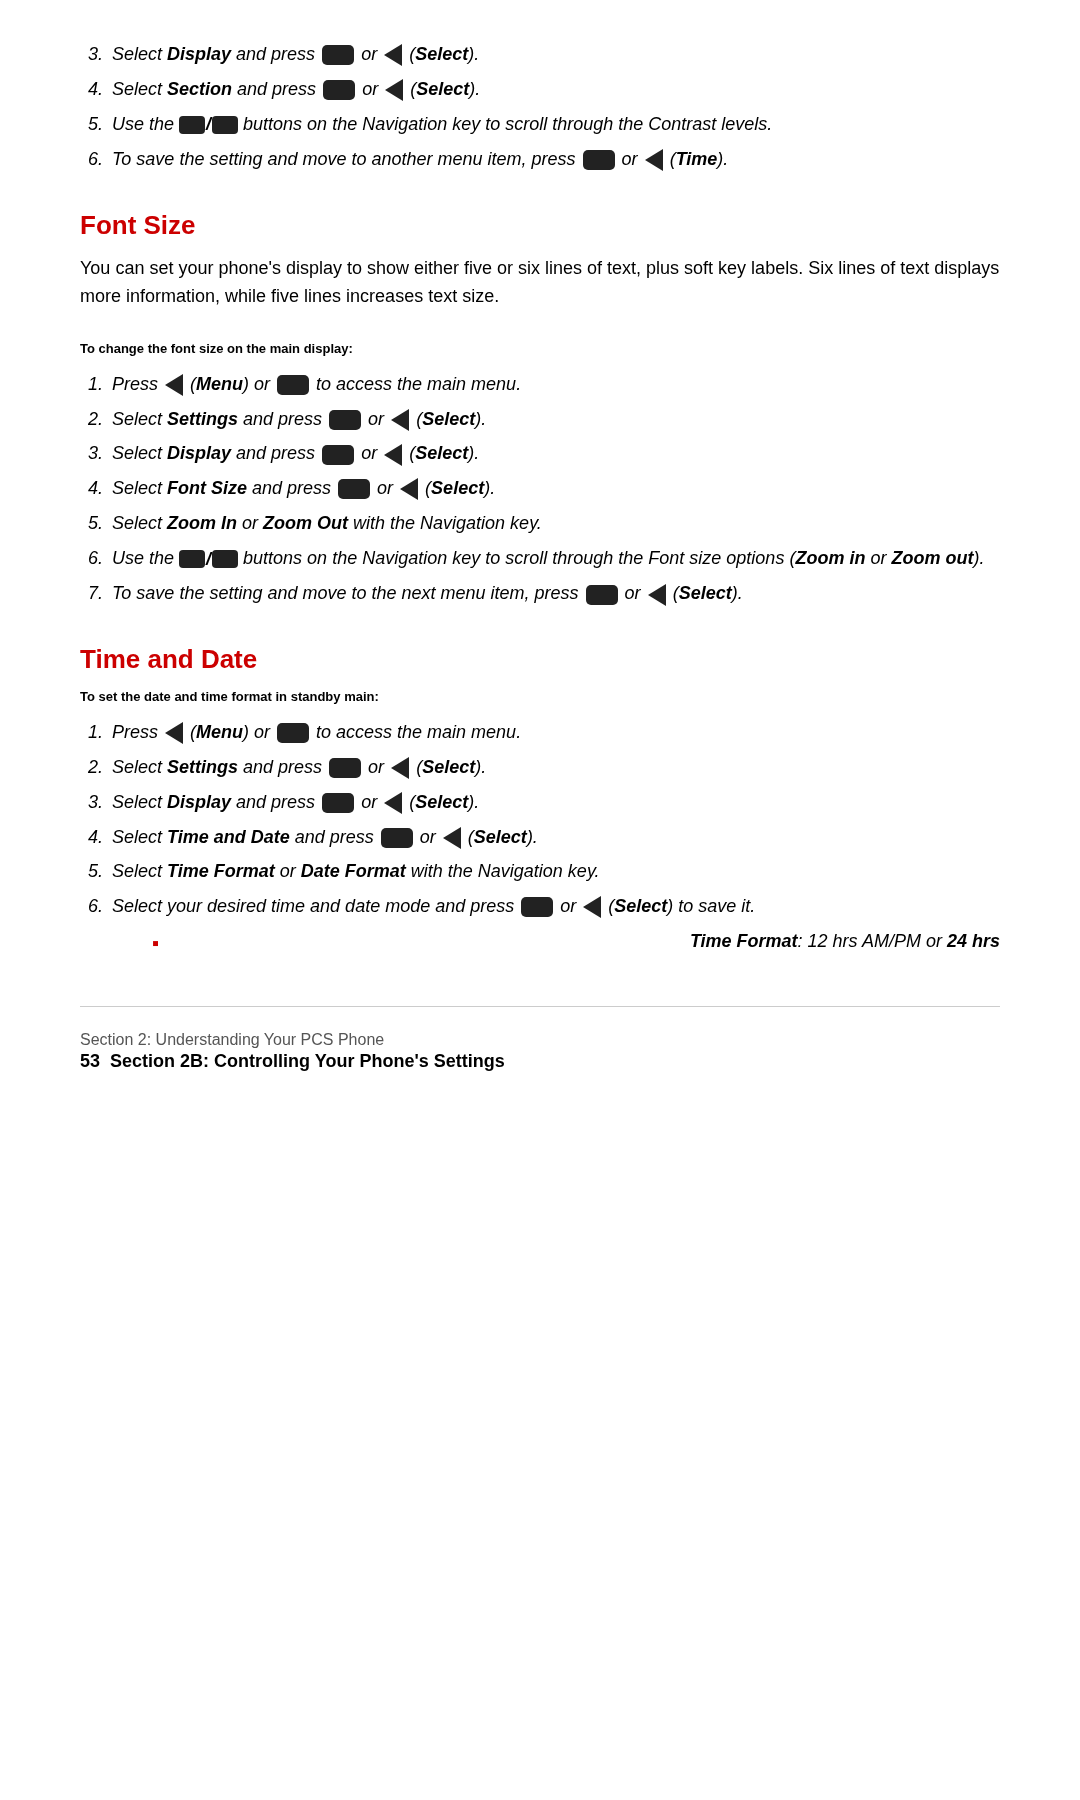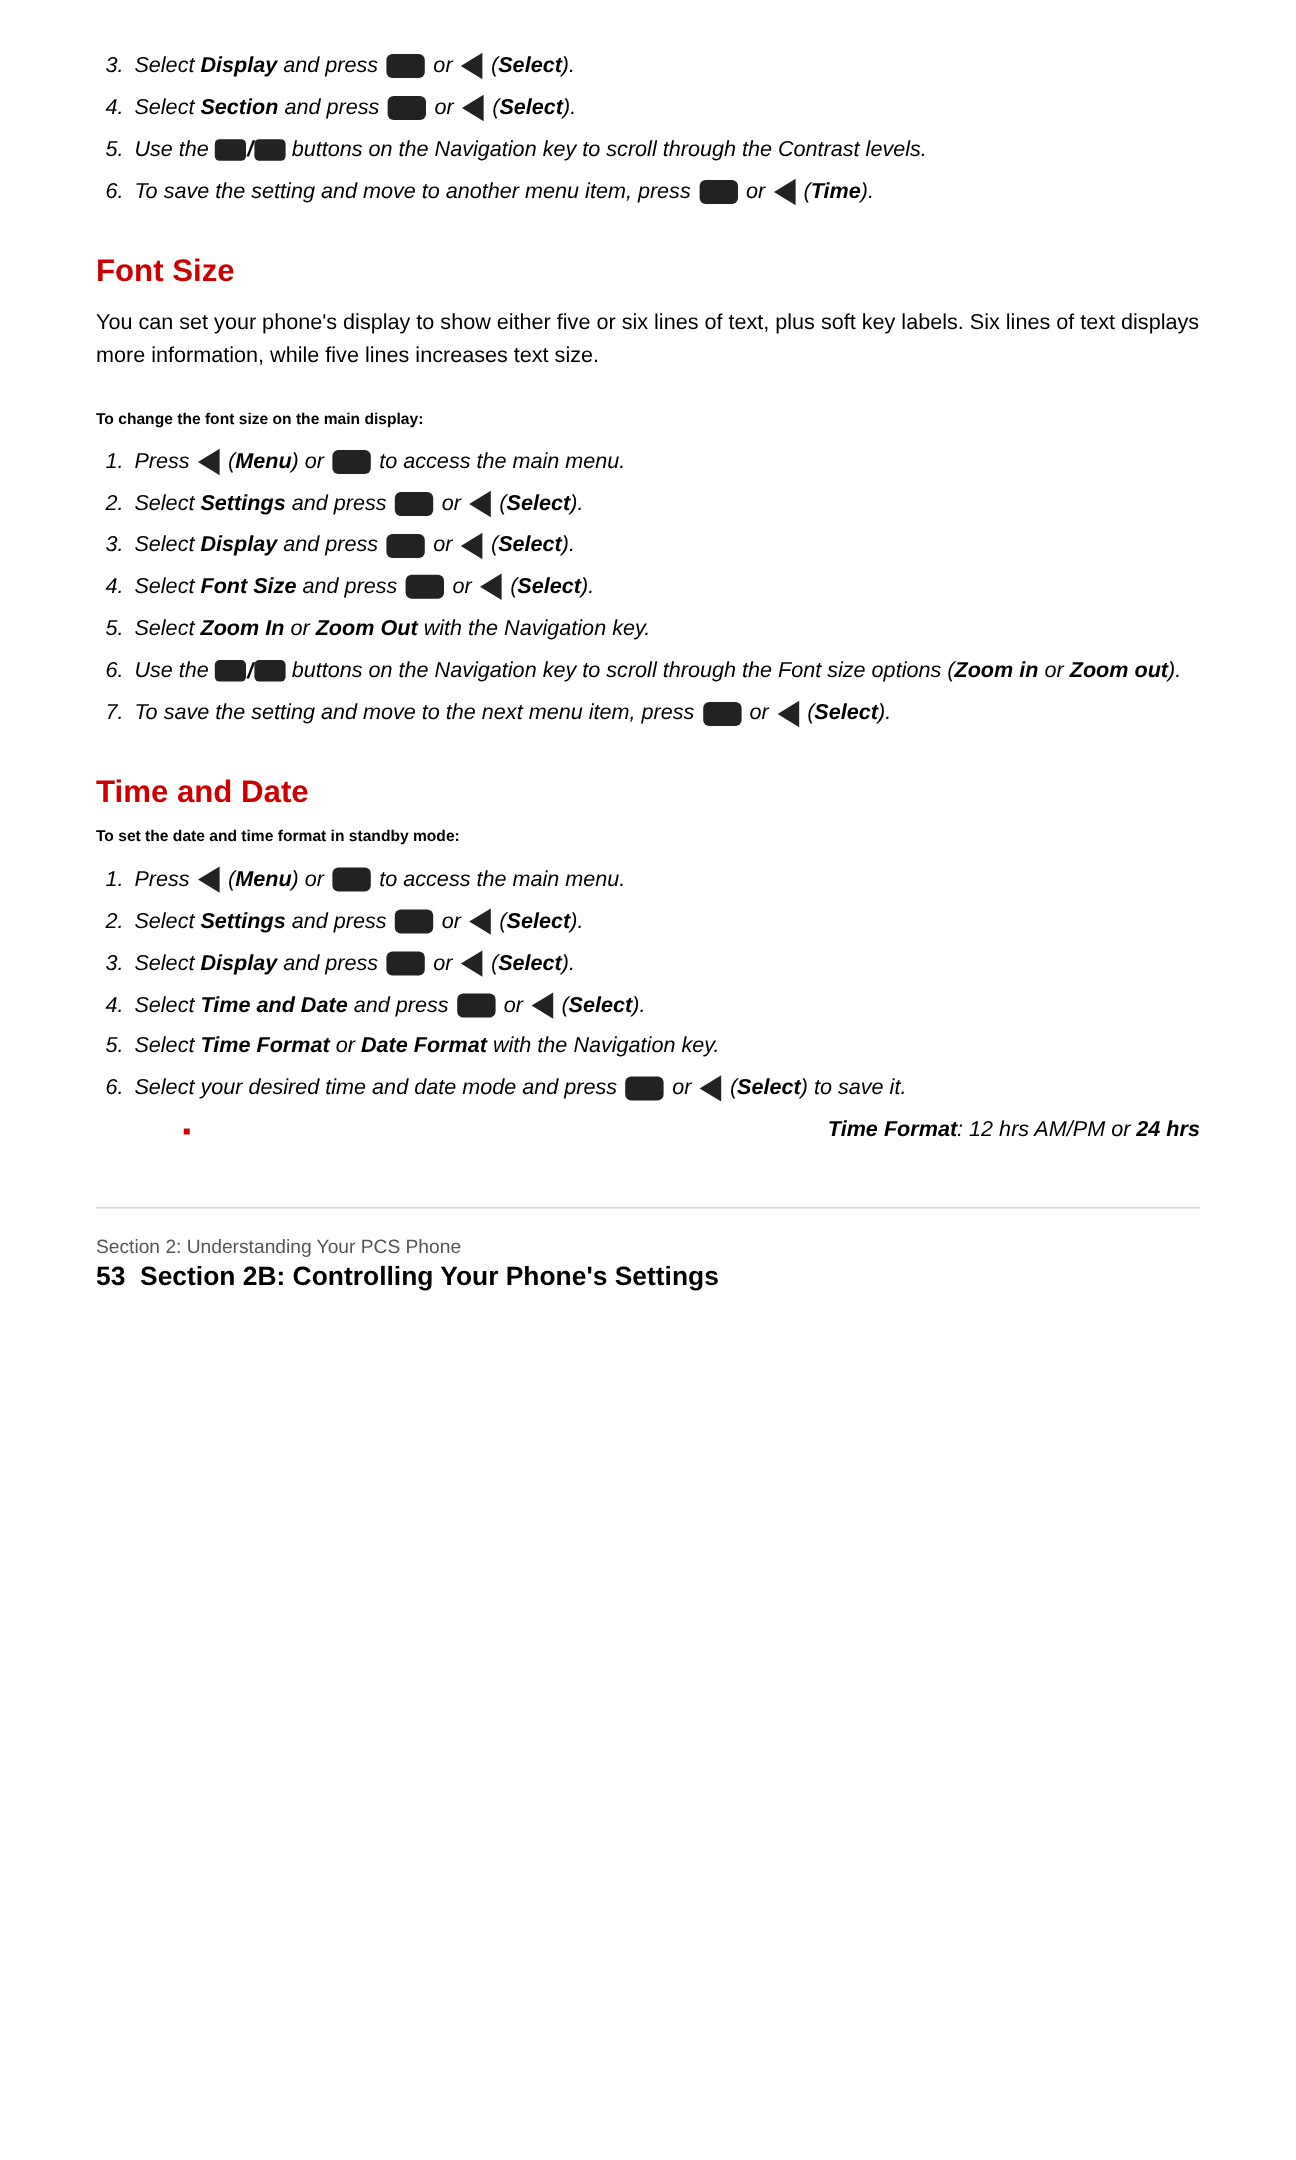--- a/index.html
+++ b/index.html
@@ -121,21 +121,21 @@
       font-size: 16px;
       color: #333;
     }
     .footer-section .footer-top {
       font-size: 16px;
       color: #555;
       margin-bottom: 2px;
       margin-top: 24px;
     }
     .footer-section .footer-bottom {
-      font-size: 22px;
+      font-size: 18px;
       font-weight: bold;
       color: #000;
     }
     .footer-section .page-num {
       font-weight: bold;
     }
   </style>
 </head>
 <body>
 
@@ -223,21 +223,21 @@
     To save the setting and move to the next menu item, press
     <span class="btn-rect"></span>
     or
     <span class="btn-arrow"></span>
     (<strong>Select</strong>).
   </li>
 </ol>
 
 <div class="section-heading">Time and Date</div>
 
-<p class="sub-heading">To set the date and time format in standby mode:</p>
+<p class="sub-heading">To set the date and time format in standby main:</p>
 
 <ol>
   <li>
     Press
     <span class="btn-arrow"></span>
     (<strong>Menu</strong>) or
     <span class="btn-rect"></span>
     to access the main menu.
   </li>
   <li>

